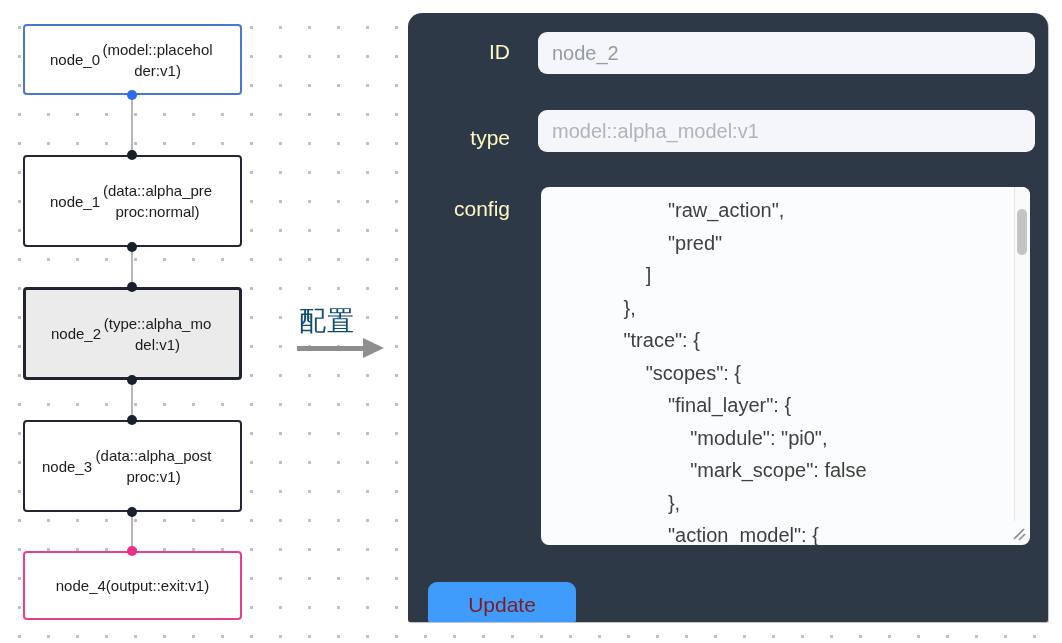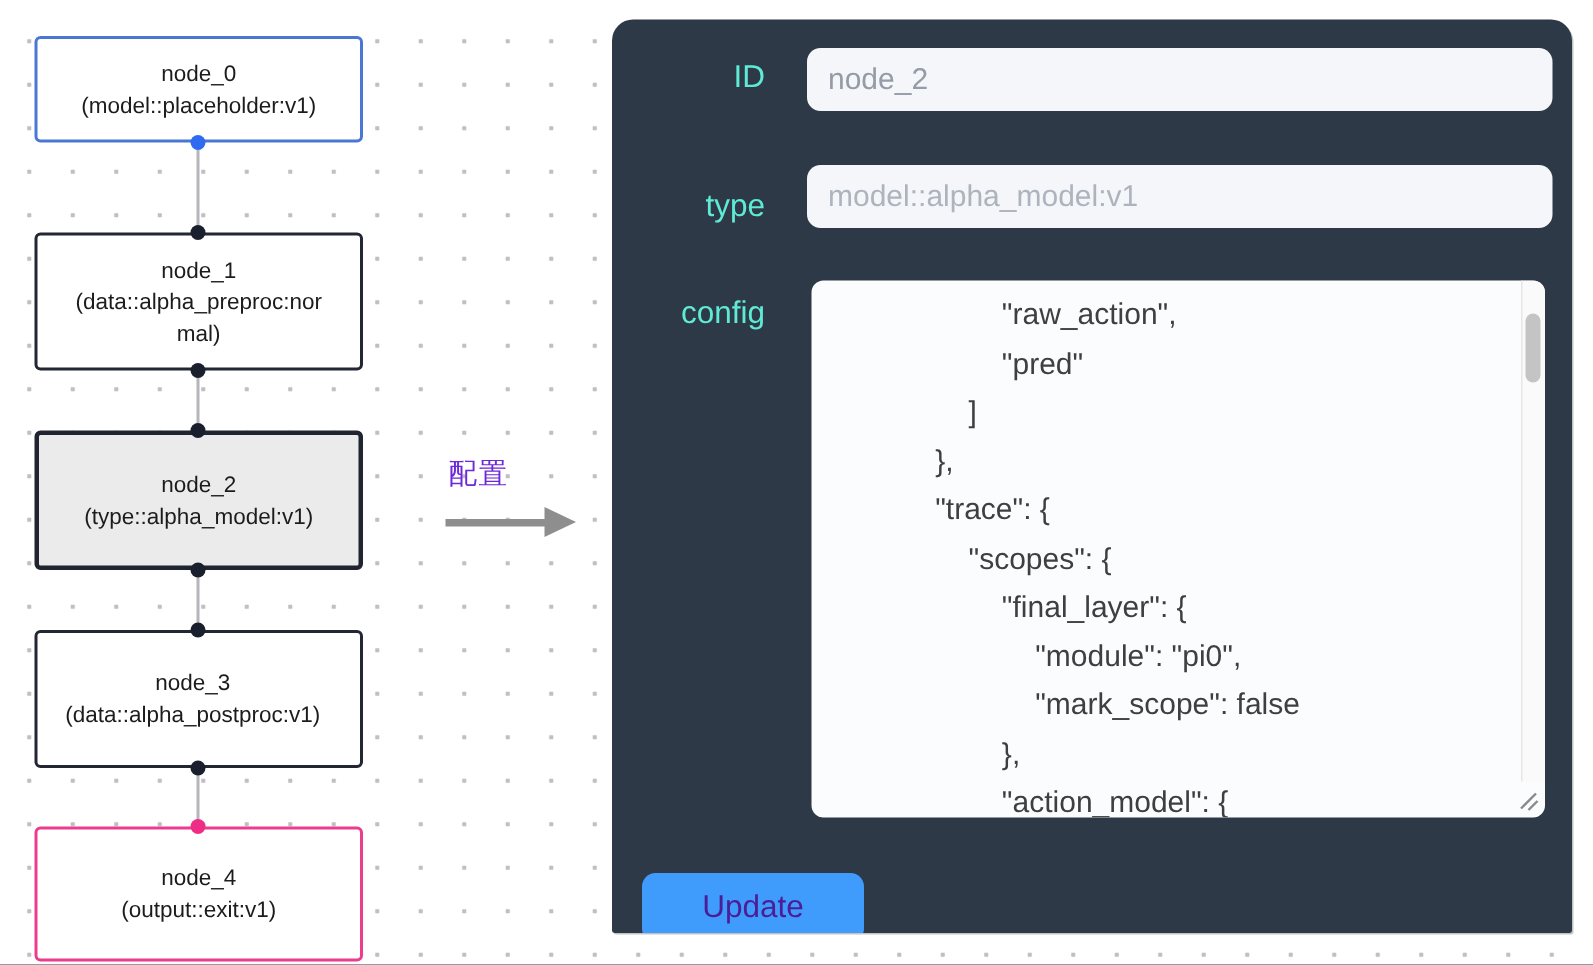--- a/index.html
+++ b/index.html
@@ -7,46 +7,46 @@
     width:1062px;height:643px;position:relative;overflow:hidden;
     font-family:"Liberation Sans",sans-serif;
     background-color:#ffffff;
     background-image:radial-gradient(circle,#bfbfc4 1.5px,transparent 1.7px);
     background-size:29px 29px;background-position:5px 13px;
   }
   
   .flow-node{
     position:absolute;left:23px;width:219px;box-sizing:border-box;
     background:#ffffff;border:2px solid #222733;border-radius:4px;
-    display:flex;flex-direction:column;align-items:center;justify-content:center;
+    display:flex;flex-direction:row;align-items:center;justify-content:center;
     text-align:center;color:#1c1c1c;font-size:15px;line-height:21px;
     padding:0 25px;cursor:default;
   }
   .flow-node .node-type{word-break:break-all;}
   .node-input{border-color:#4a77d4;}
   .node-output{border-color:#ec3c8e;}
   .node-selected{border-width:3px;border-color:#1f2430;background:#ebebeb;}
   .edge{position:absolute;left:131px;width:2px;background:#b5b5bb;}
   .handle{position:absolute;left:127px;width:10px;height:10px;border-radius:50%;background:#1a1f2e;}
   .handle-blue{background:#2e6bf0;}
   .handle-pink{background:#ee2d87;}
   
-  .annot-label{position:absolute;left:299px;top:303px;font-size:19px;color:#6d28d9;letter-spacing:1px;}
+  .annot-label{position:absolute;left:299px;top:303px;font-size:27px;color:#0c4a6e;letter-spacing:1px;}
   .annot-arrow-line{position:absolute;left:297px;top:346px;width:68px;height:5px;background:#8e8e8e;}
   .annot-arrow-head{position:absolute;left:363px;top:338px;width:0;height:0;
     border-left:21px solid #8e8e8e;border-top:10px solid transparent;border-bottom:10px solid transparent;}
   
   .panel{
     position:absolute;left:408px;top:13px;width:640px;height:609px;
     background:#2e3947;border-radius:14px 14px 2px 2px;overflow:hidden;
     box-shadow:1px 1px 0 #c3c3c3;
   }
   .field-label{
     position:absolute;left:0;width:102px;text-align:right;
-    color:#5eead4;font-size:21px;
+    color:#fef9c3;font-size:21px;
   }
   .text-input{
     position:absolute;left:130px;width:497px;height:42px;box-sizing:border-box;
     background:#f4f6f9;border:none;border-radius:9px;
     font-family:"Liberation Sans",sans-serif;font-size:20px;
     padding:0 14px;outline:none;
   }
   #id-input{color:#959ca7;}
   #type-input{color:#aeb4be;}
   .config-box{
@@ -63,21 +63,21 @@
     position:absolute;top:0;right:0;width:15px;height:334px;
     background:#fafafa;border-left:1px solid #e6e6e6;
   }
   .scroll-thumb{
     position:absolute;top:22px;left:2px;width:10px;height:46px;
     background:#c4c4c4;border-radius:5px;
   }
   .resize-grip{position:absolute;right:2px;bottom:2px;width:20px;height:20px;cursor:nwse-resize;}
   .update-btn{
     position:absolute;left:20px;top:569px;width:148px;height:46px;
-    background:#3f9cfd;color:#4c1d95;border:none;border-radius:9px;
+    background:#3f9cfd;color:#7f1d1d;border:none;border-radius:9px;
     font-family:"Liberation Sans",sans-serif;font-size:21px;font-weight:500;
     cursor:pointer;
   }
 </style>
 </head>
 <body>
 
 <div>
 
   <div class="flow-node node-input" style="top:24px;height:71px;">
@@ -93,21 +93,21 @@
   <div class="flow-node node-selected" style="top:287px;height:93px;">
     <div class="node-title">node_2</div>
     <div class="node-type">(type::alpha_model:v1)</div>
   </div>
 
   <div class="flow-node" style="top:420px;height:92px;padding-left:17px;">
     <div class="node-title">node_3</div>
     <div class="node-type">(data::alpha_postproc:v1)</div>
   </div>
 
-  <div class="flow-node node-output" style="top:551px;height:90px;">
+  <div class="flow-node node-output" style="top:551px;height:69px;">
     <div class="node-title">node_4</div>
     <div class="node-type">(output::exit:v1)</div>
   </div>
 
   <div class="edge" style="top:95px;height:60px;"></div>
   <div class="edge" style="top:247px;height:40px;"></div>
   <div class="edge" style="top:380px;height:40px;"></div>
   <div class="edge" style="top:512px;height:39px;"></div>
 
   <div class="handle handle-blue" style="top:90px;"></div>

